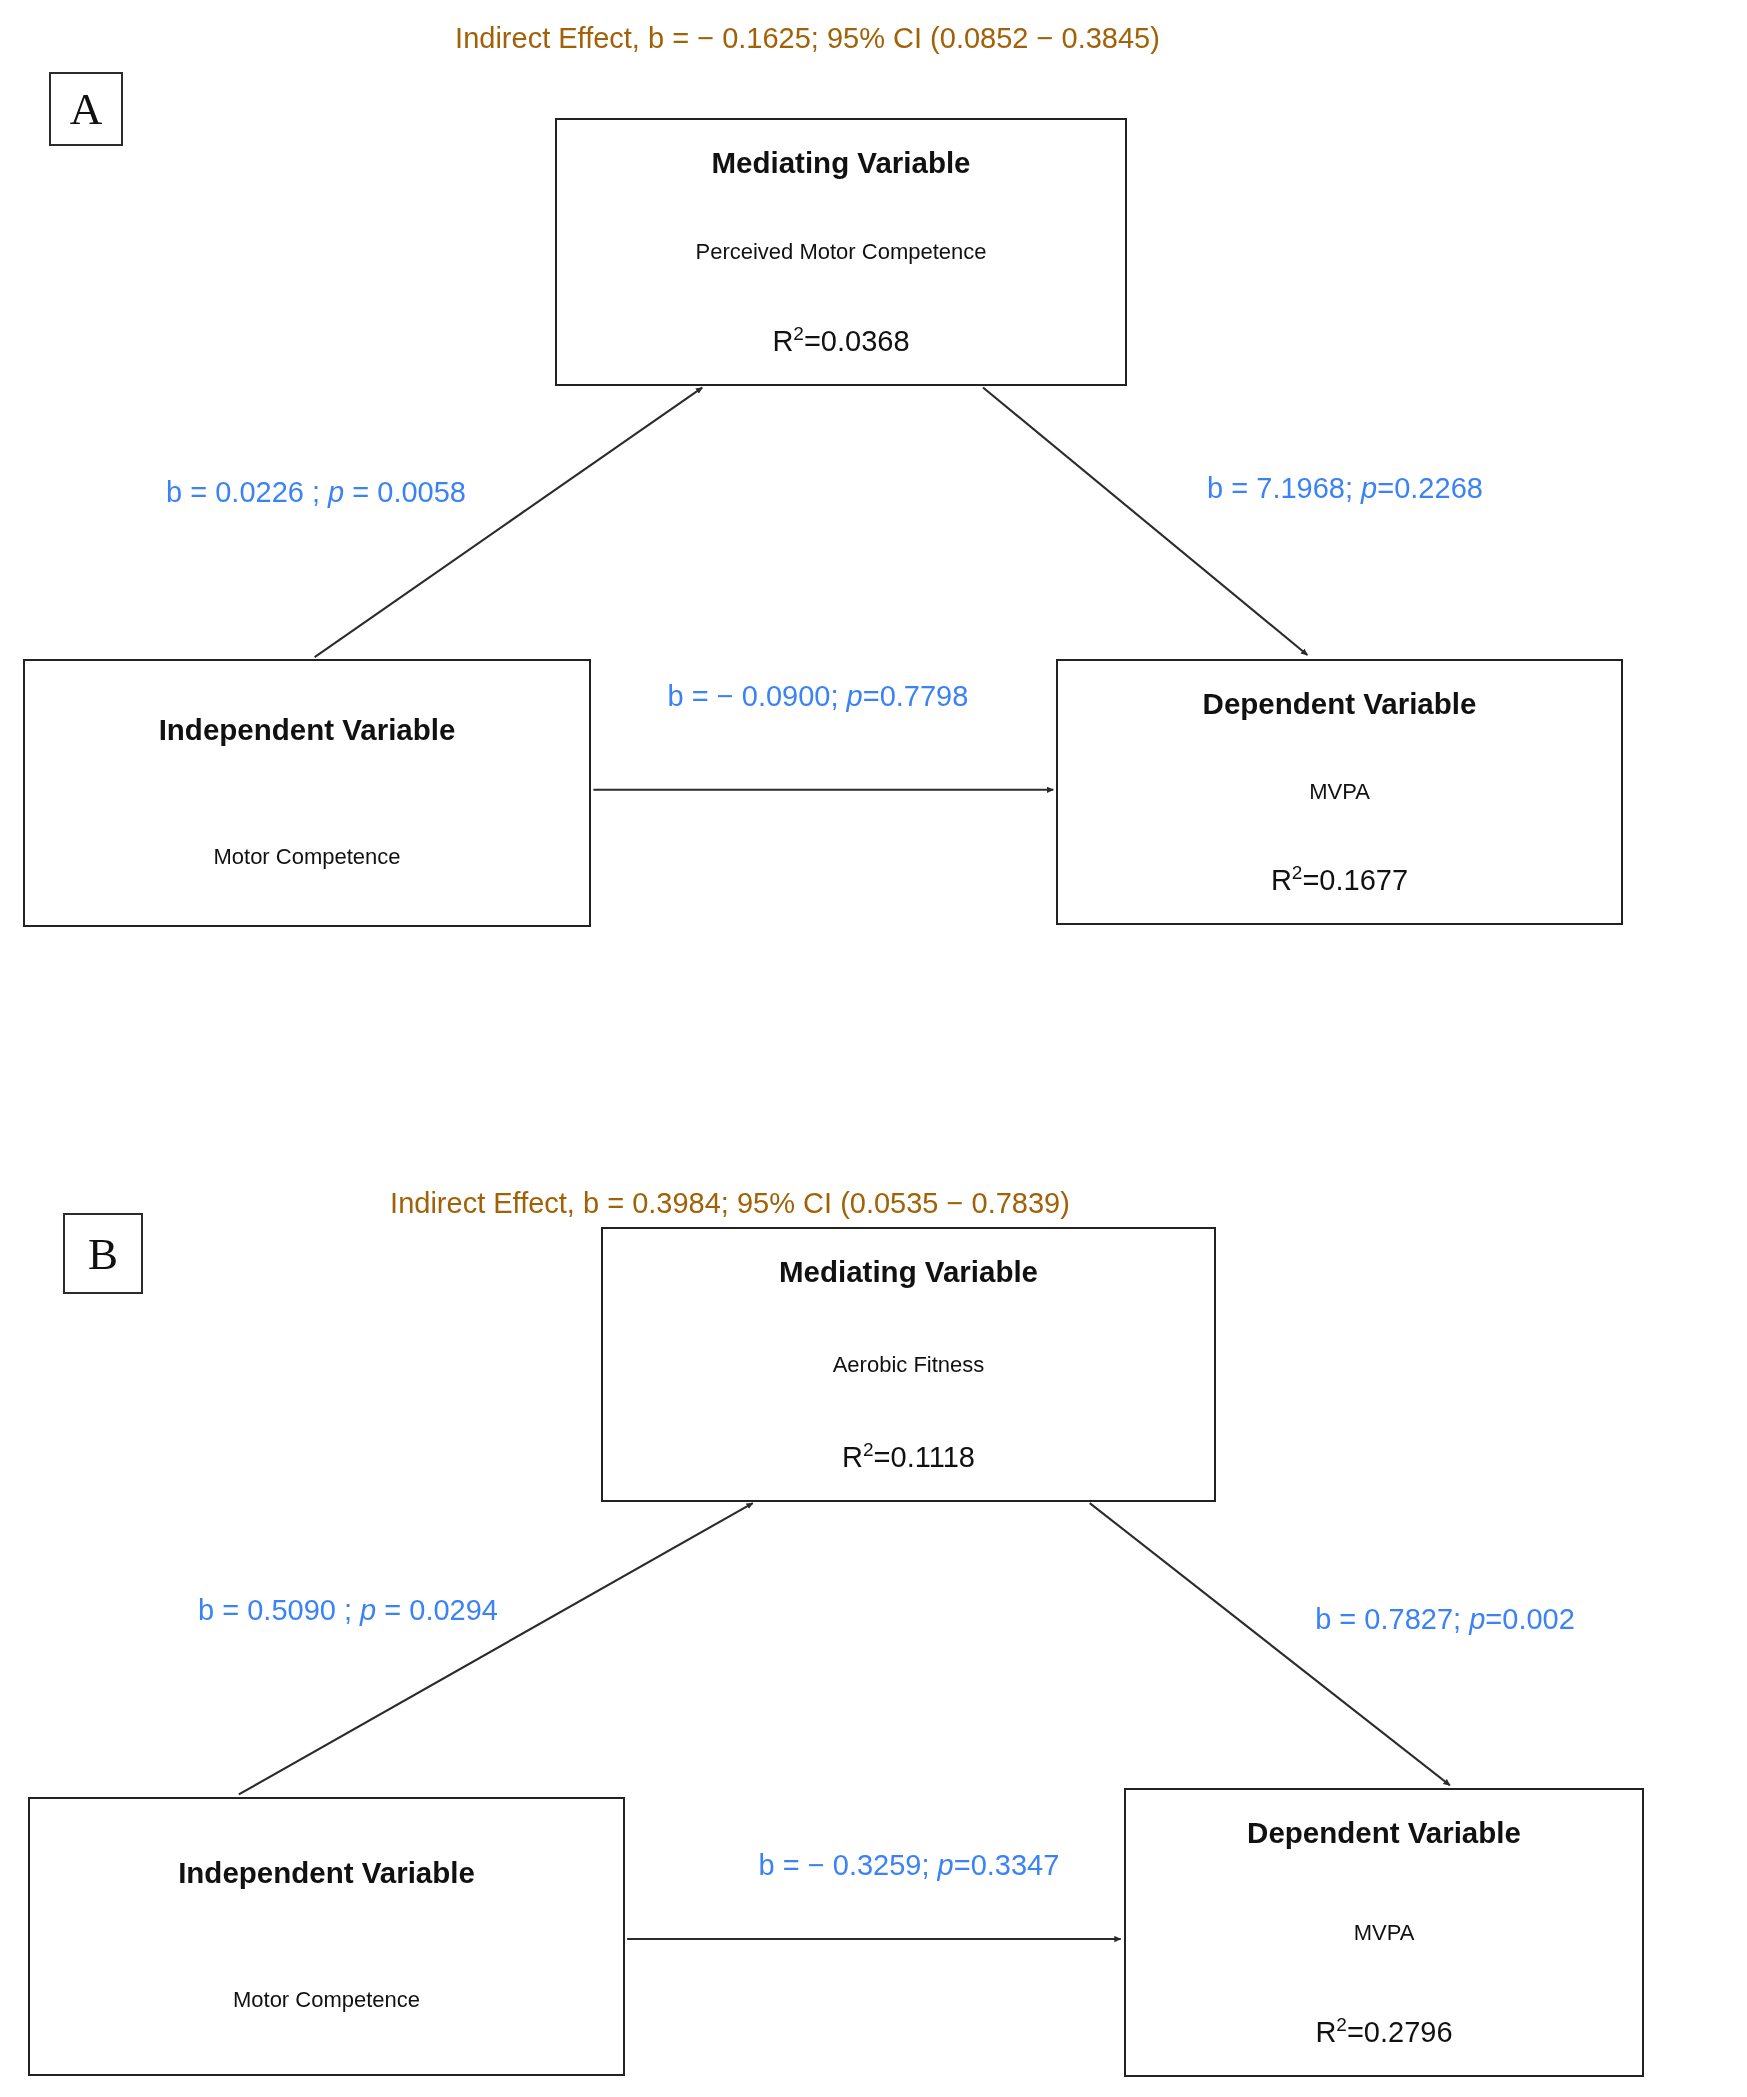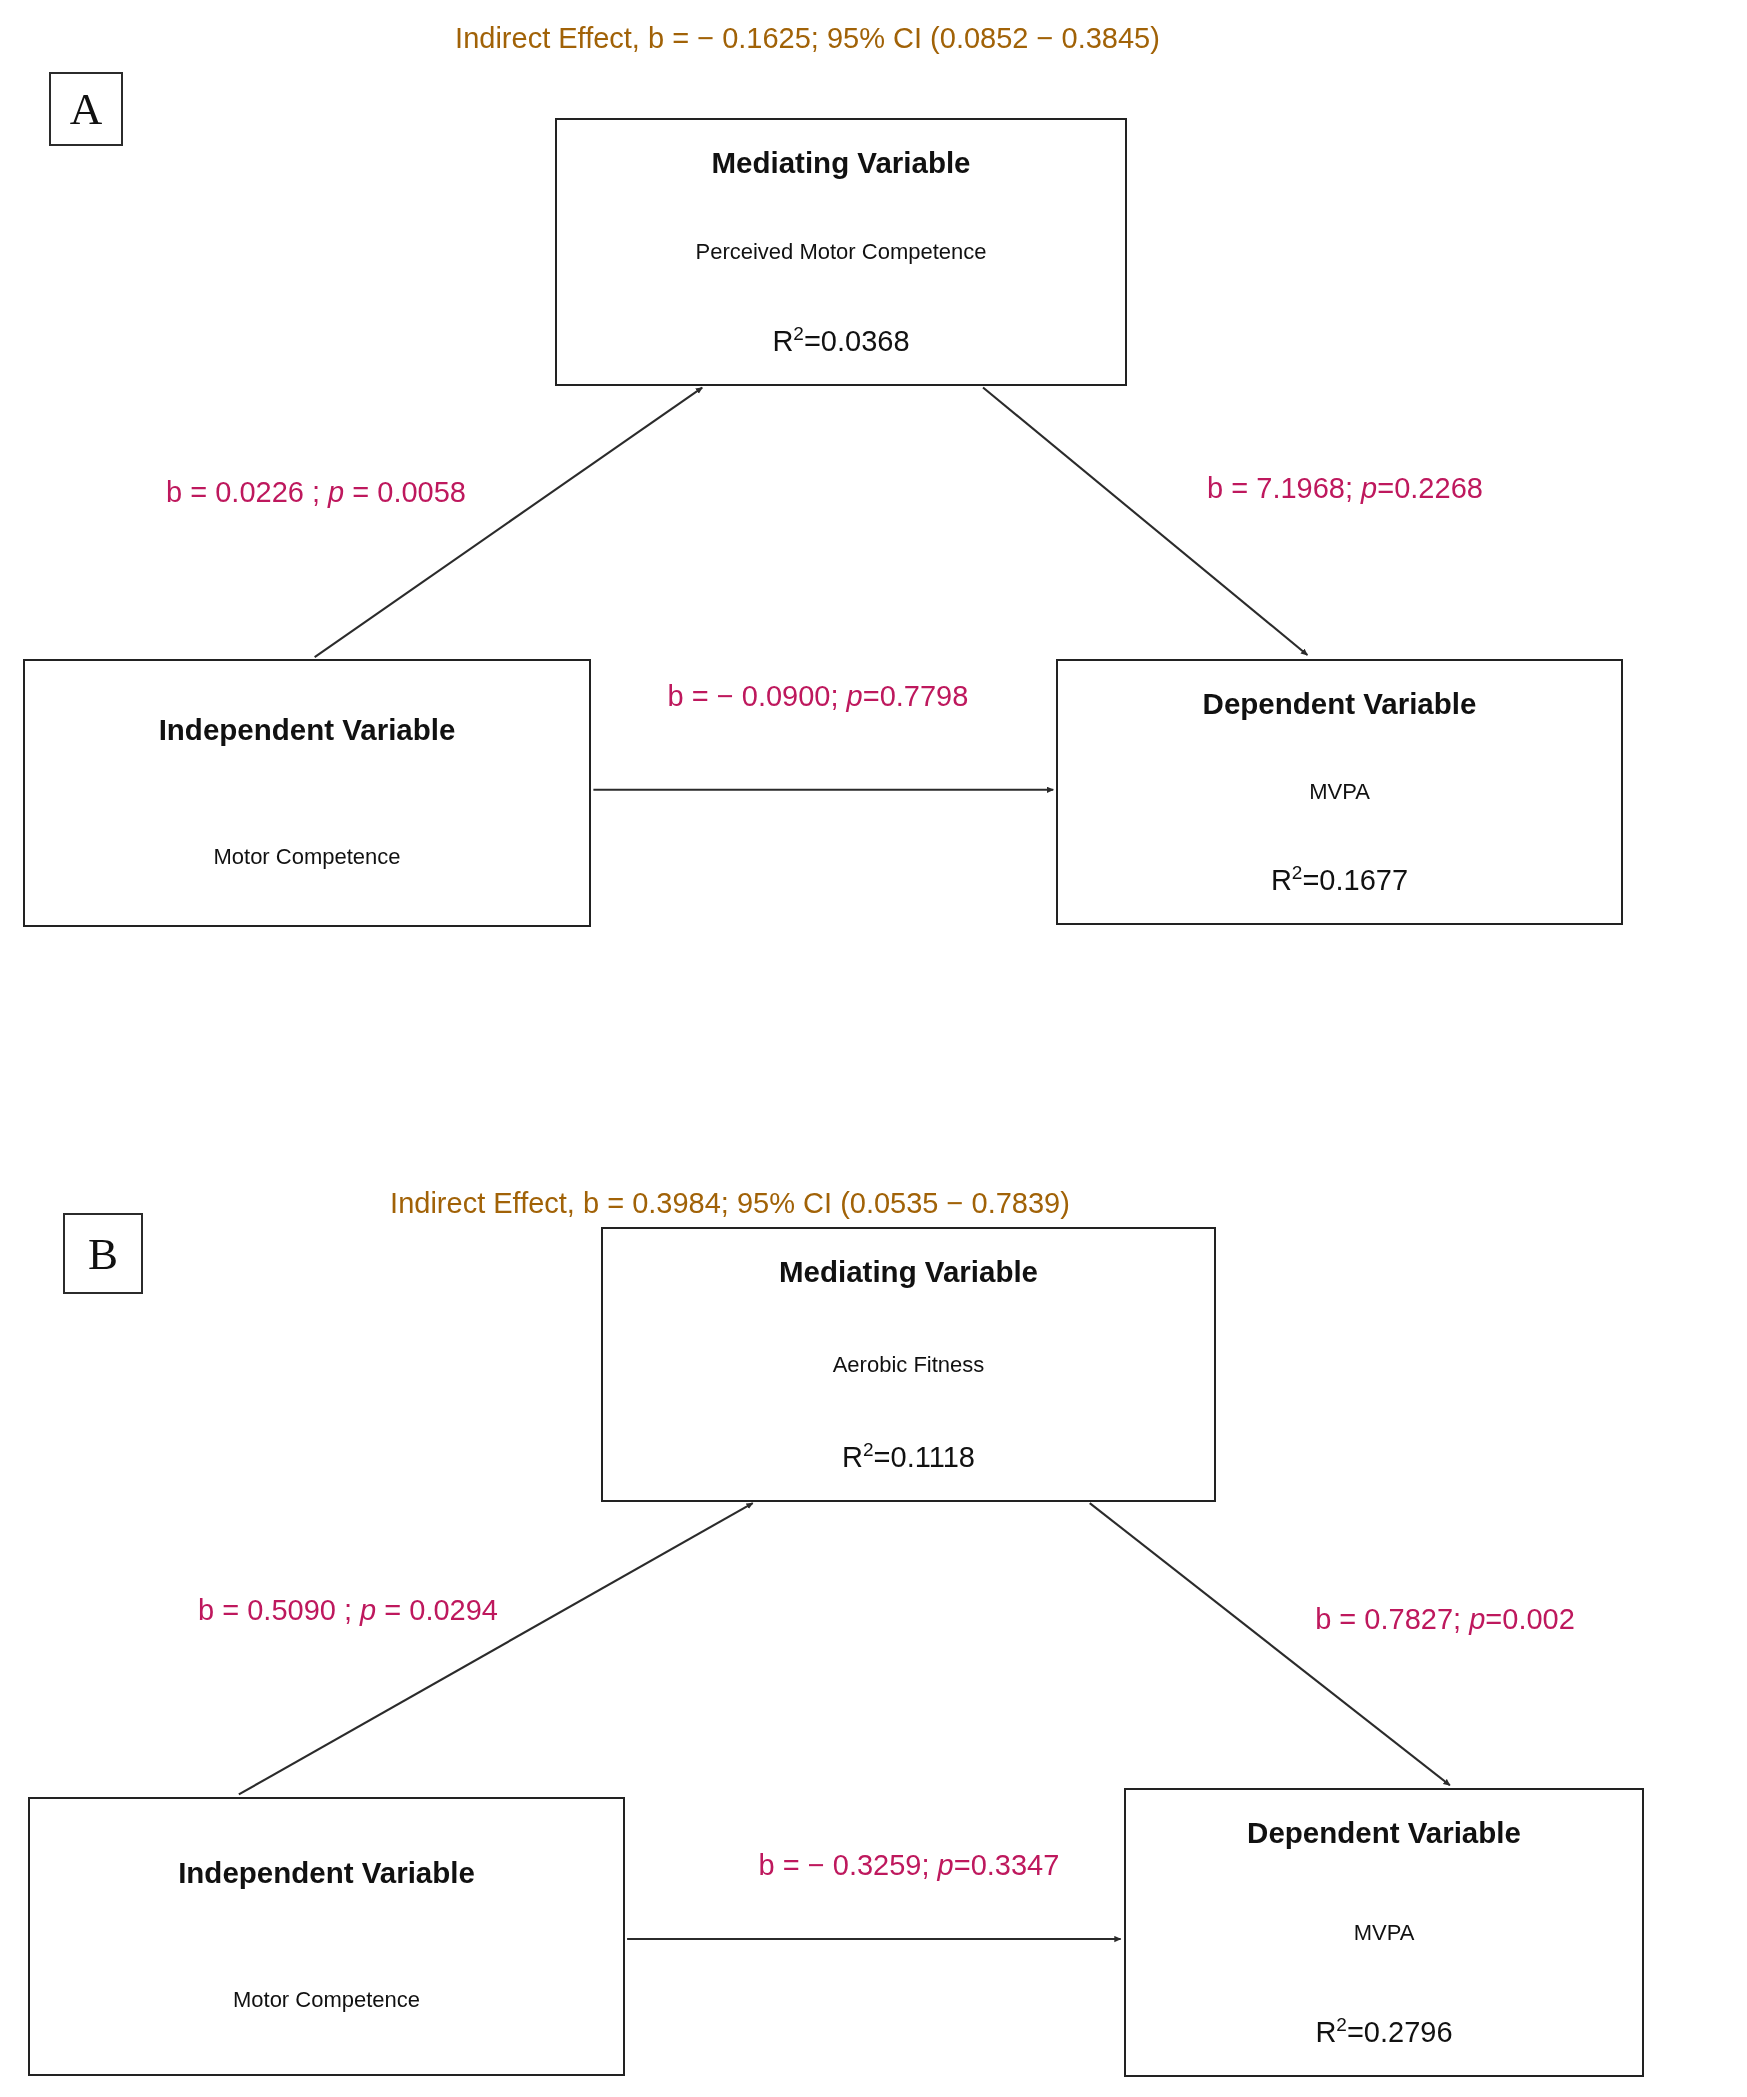--- a/index.html
+++ b/index.html
@@ -74,21 +74,21 @@
     font-size: 19px;
     vertical-align: super;
     line-height: 0;
   }
   .path-label {
     position: absolute;
     transform: translateX(-50%);
     font-size: 29px;
     line-height: 32px;
     white-space: nowrap;
-    color: #be185d;
+    color: #3b82f6;
   }
   .path-label .p-ital {
     font-style: italic;
   }
   #arrow-layer {
     position: absolute;
     left: 0;
     top: 0;
     pointer-events: none;
   }

